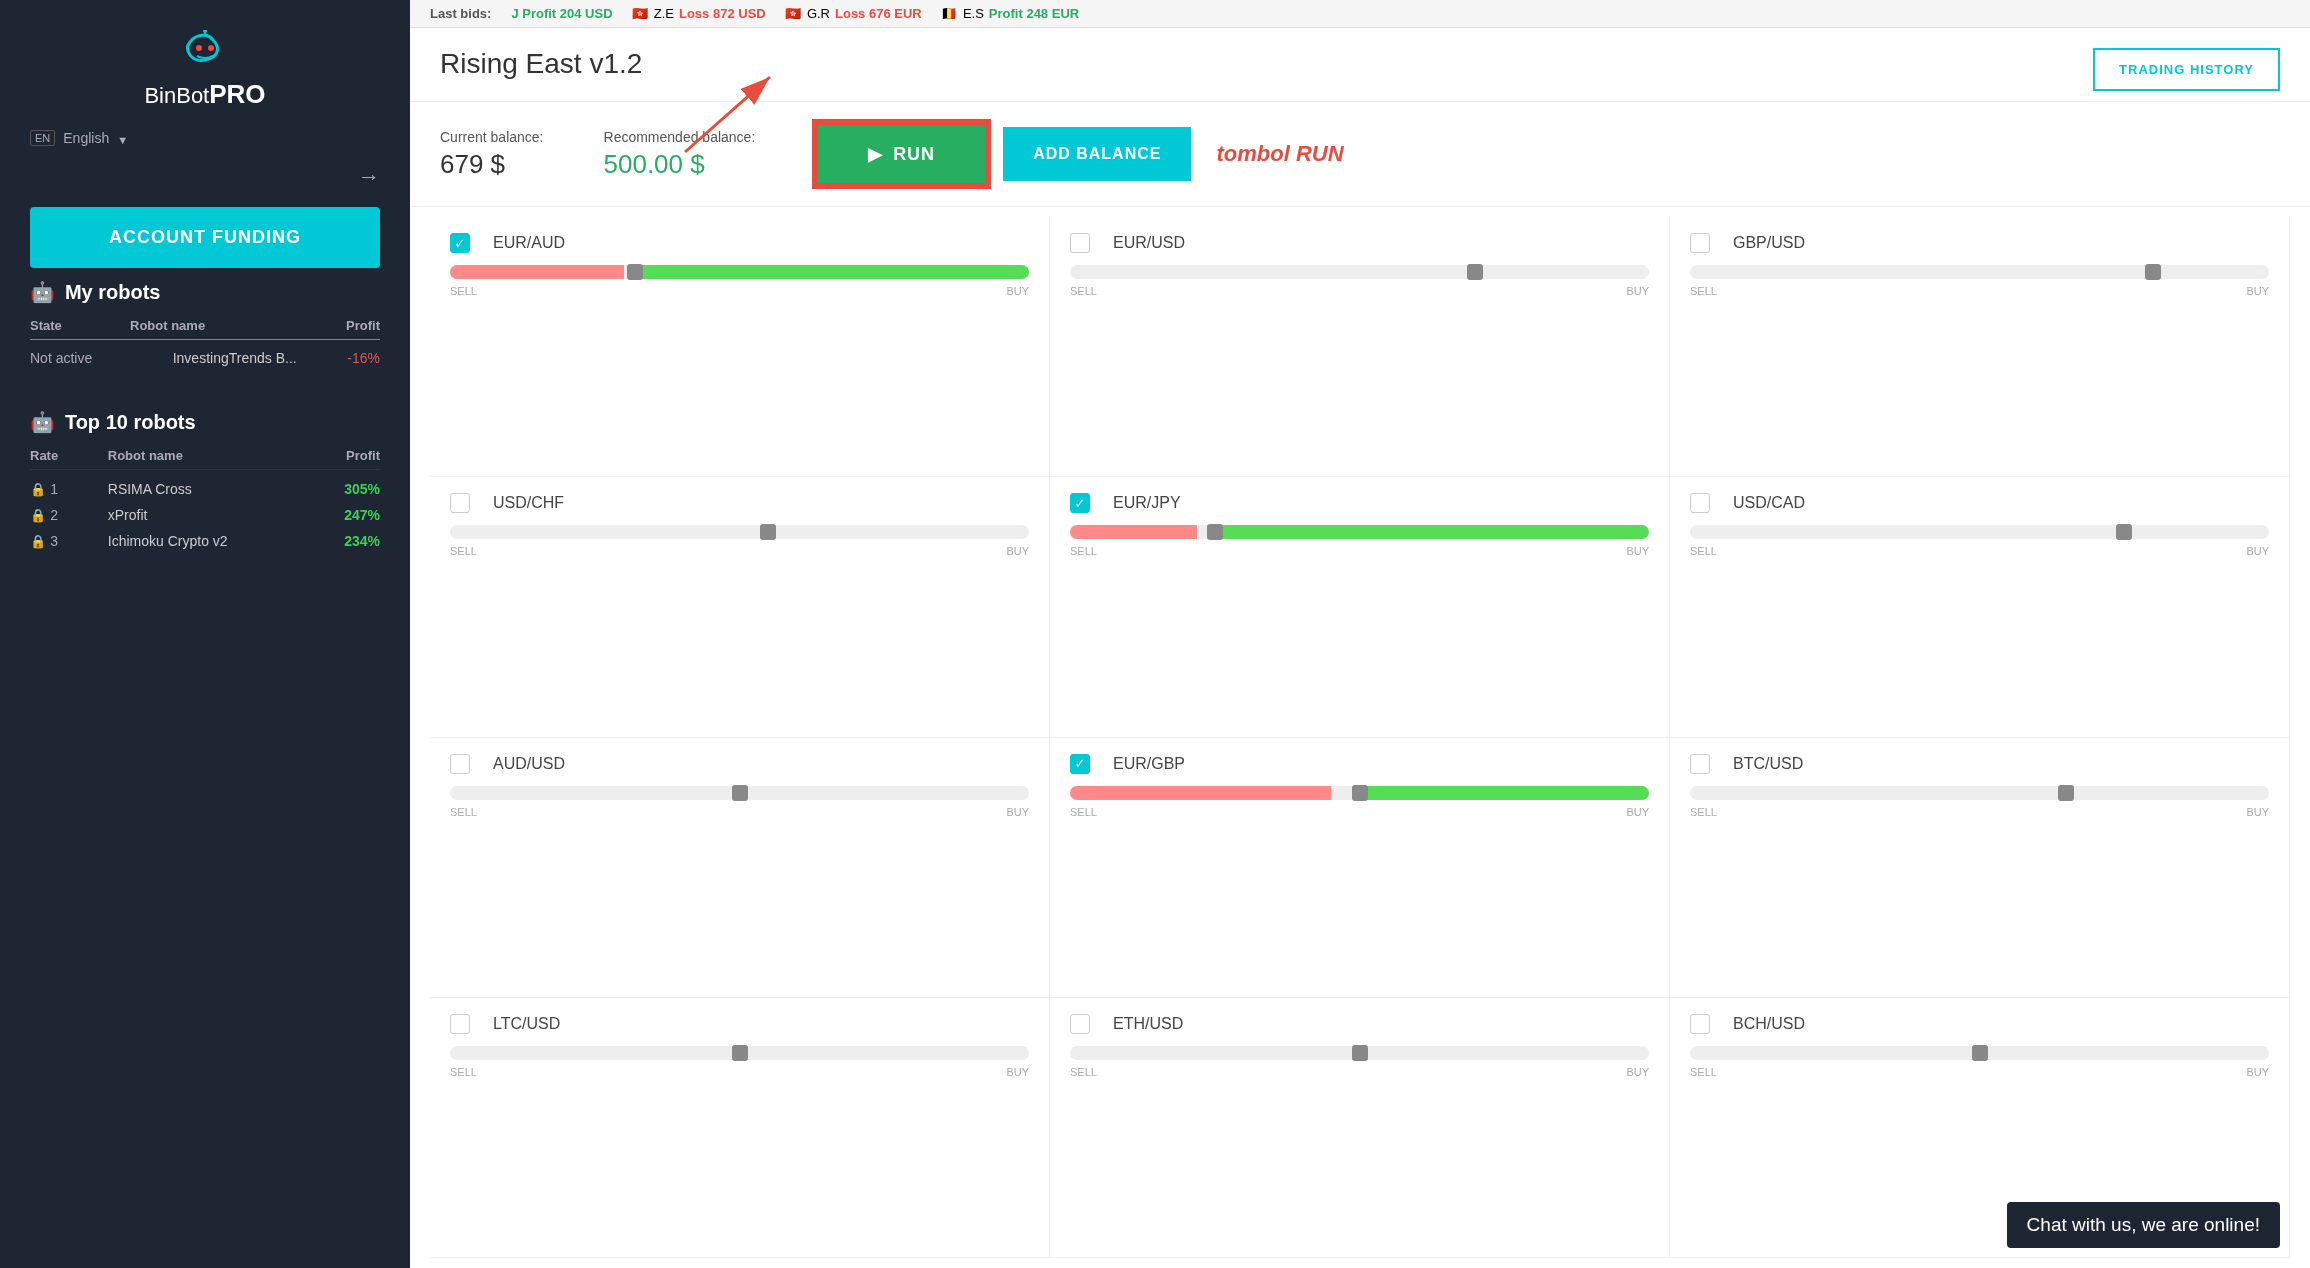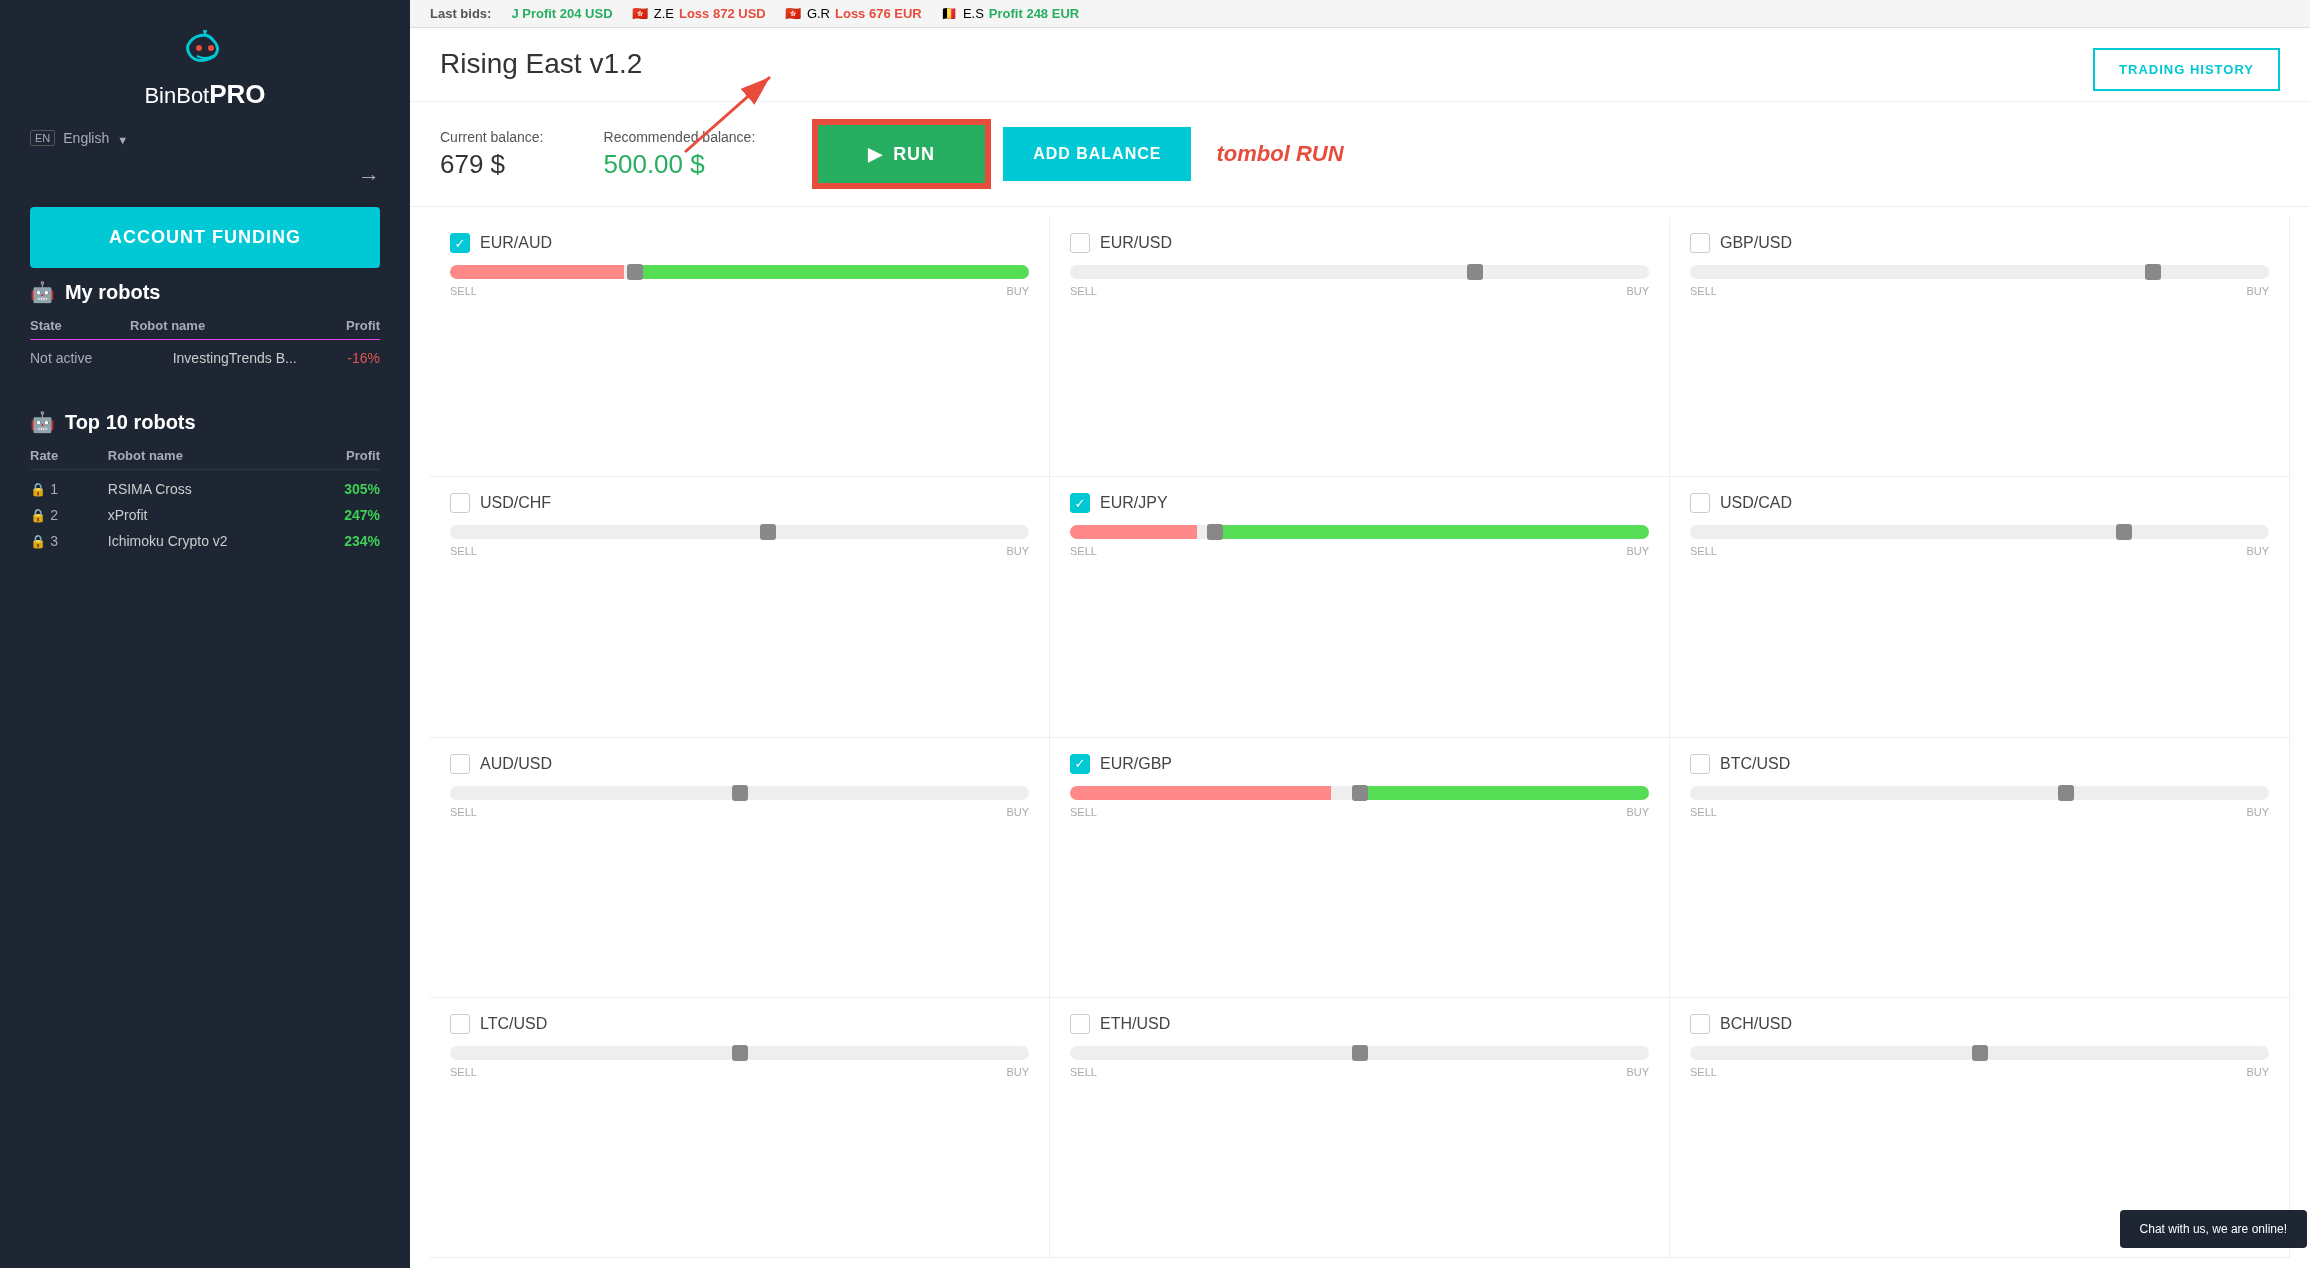--- a/index.html
+++ b/index.html
@@ -240,21 +240,21 @@
       width: 20px;
       height: 20px;
       border-radius: 3px;
       border: 1px solid #ccc;
       display: flex;
       align-items: center;
       justify-content: center;
       font-size: 13px;
     }
     .pair-checkbox.checked { background: #00c8d4; border-color: #00c8d4; color: #fff; }
-    .pair-name { font-size: 16px; color: #444; font-weight: 500; }
+    .pair-name { font-size: 16px; color: #444; font-weight: 500; margin-left: 13px; }
 
     .slider-track {
       position: relative;
       height: 14px;
       background: #eee;
       border-radius: 7px;
       margin-bottom: 6px;
       display: flex;
       align-items: center;
       overflow: visible;
@@ -286,26 +286,26 @@
       display: flex;
       justify-content: space-between;
       font-size: 11px;
       color: #aaa;
       text-transform: uppercase;
     }
 
     .chat-banner {
       position: fixed;
       bottom: 20px;
-      right: 3px;
+      right: 30px;
       background: #1e2533;
       color: #fff;
       padding: 12px 20px;
       border-radius: 4px;
-      font-size: 12px;
+      font-size: 19px;
     }
 
     
     .pairs-grid::-webkit-scrollbar { width: 6px; }
     .pairs-grid::-webkit-scrollbar-track { background: #f1f1f1; }
     .pairs-grid::-webkit-scrollbar-thumb { background: #ccc; border-radius: 3px; }
   </style>
 </head>
 <body>
 

